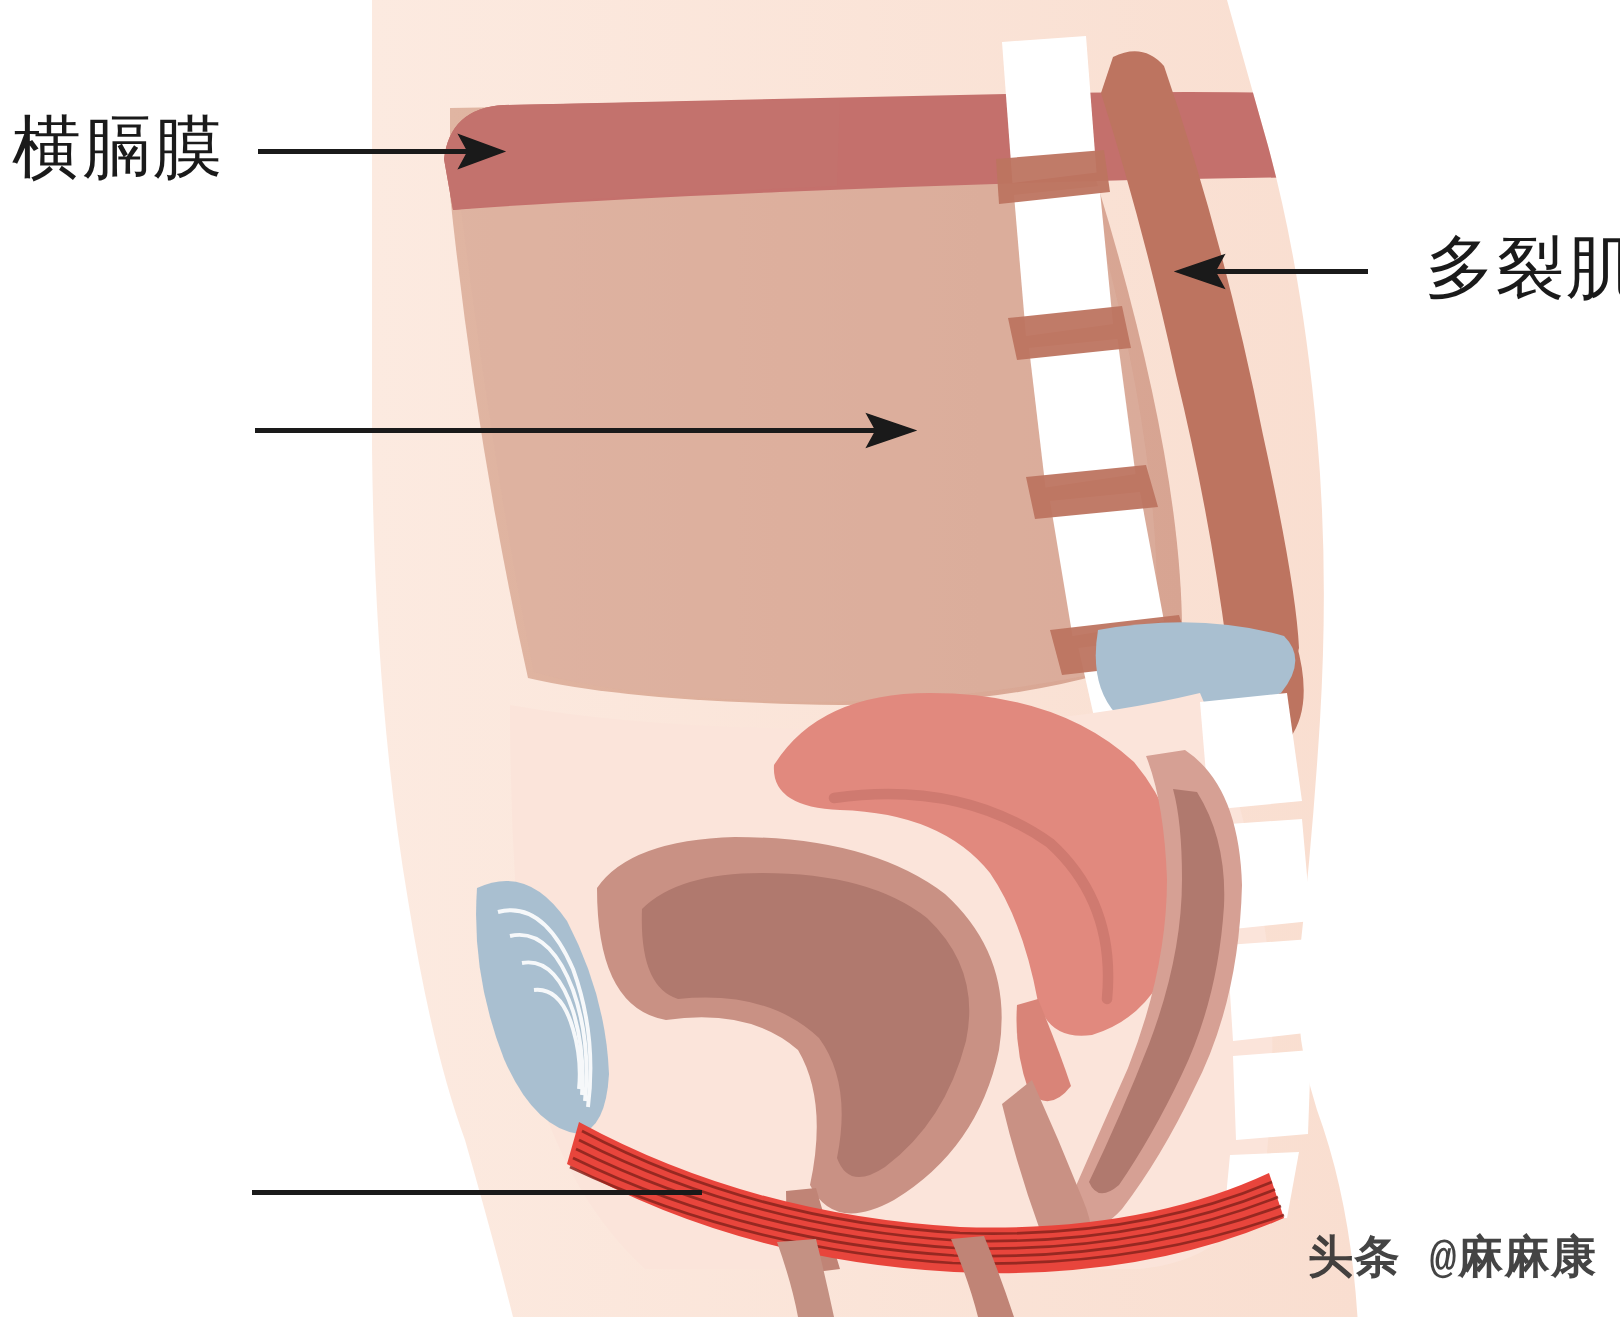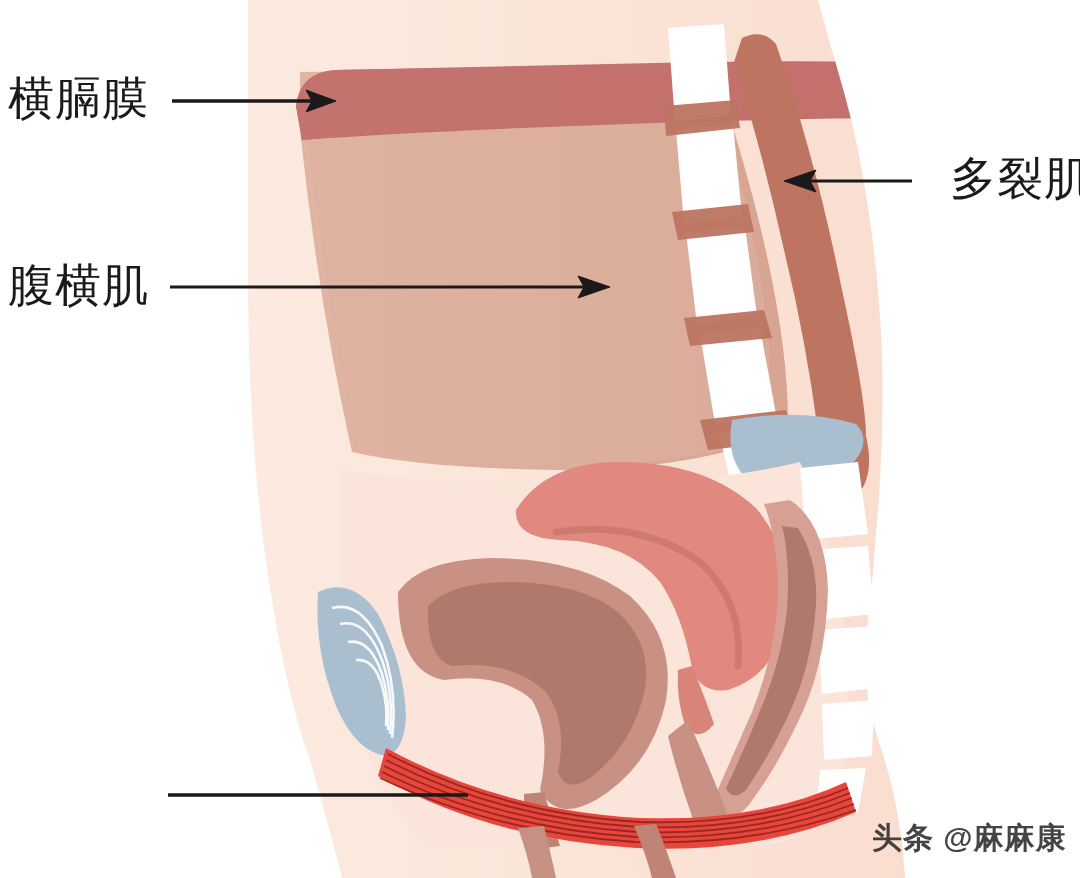--- a/index.html
+++ b/index.html
@@ -41,21 +41,21 @@
   #watermark {
     position: absolute;
     left: 872px;
     top: 818px;
     font-size: 30px;
     color: #2b2b2b;
     opacity: 0.88;
     font-weight: bold;
     letter-spacing: 1px;
     white-space: nowrap;
-    font-family: Liberation Sans, sans-serif;
+    font-family: Liberation Mono, monospace;
   }
 </style>
 </head>
 <body>
 
 <div id="stage">
 
   <svg id="figure" viewBox="0 0 1080 878" xmlns="http://www.w3.org/2000/svg">
     <defs>
       <clipPath id="bodyClip">
@@ -234,20 +234,19 @@
       </g>
 
       <g>
         <line x1="168" y1="795" x2="468" y2="795" stroke-width="3.4"></line>
       </g>
     </g>
   </svg>
 
   <div class="label" id="lbl-diaphragm">横膈膜</div>
 
-  <div class="label" id="lbl-tva">腹横肌</div>
 
   <div class="label" id="lbl-multifidus">多裂肌</div>
 
 
   <div id="watermark">头条 @麻麻康</div>
 
 </div>
 
 </body></html>

